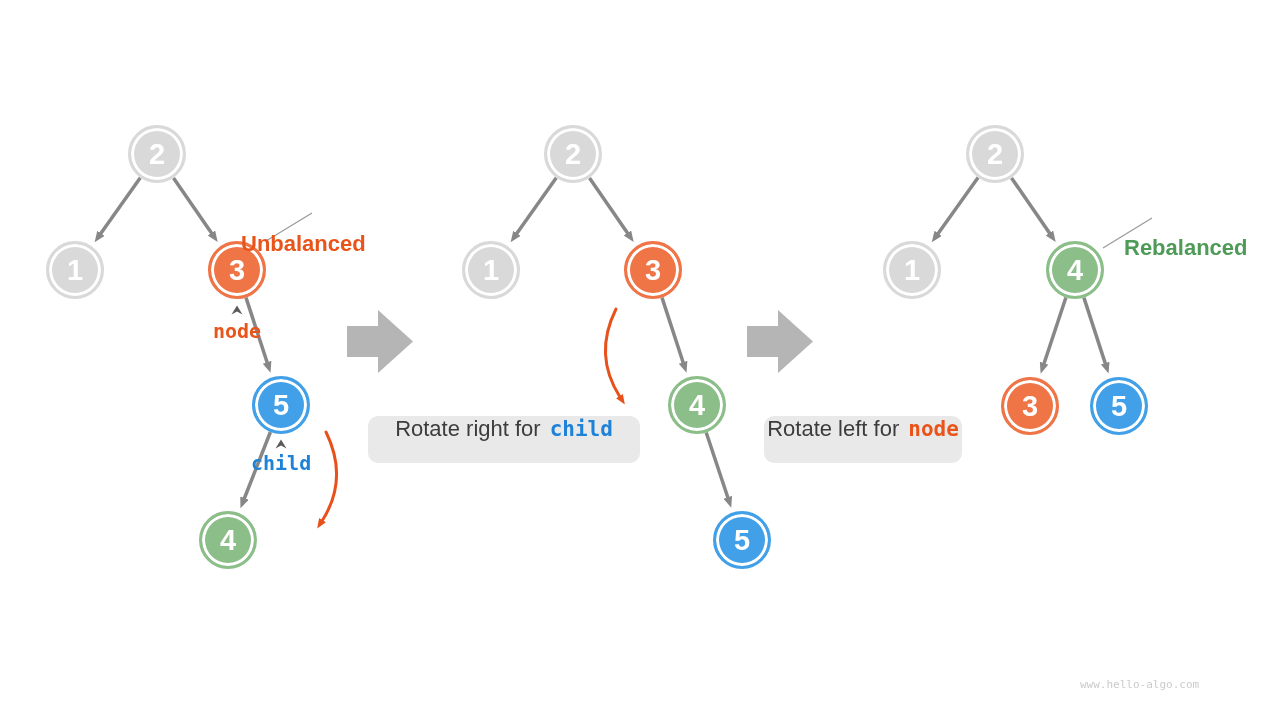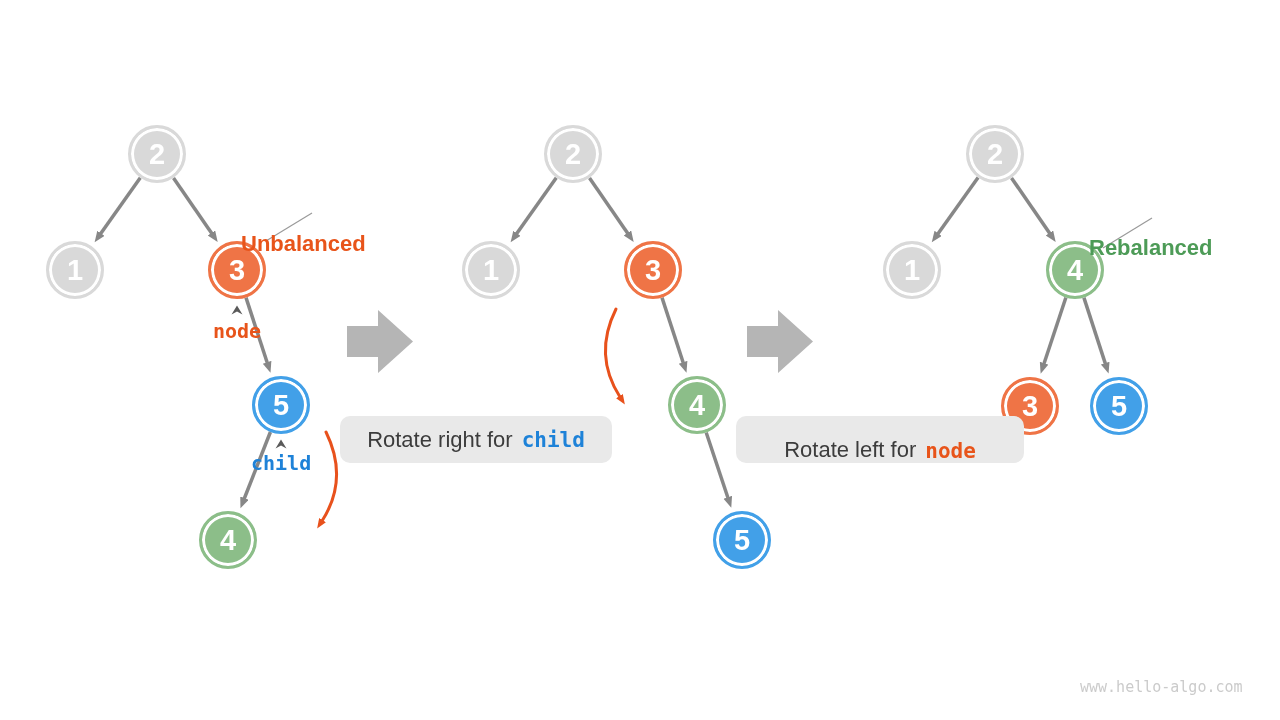--- a/index.html
+++ b/index.html
@@ -26,46 +26,46 @@
   .t1-p2{left:128px;top:125px;} .t1-p1{left:46px;top:241px;}  .t1-p3{left:208px;top:241px;}
   .t1-p5{left:252px;top:376px;} .t1-p4{left:199px;top:511px;}
   .t2-p2{left:544px;top:125px;} .t2-p1{left:462px;top:241px;} .t2-p3{left:624px;top:241px;}
   .t2-p4{left:668px;top:376px;} .t2-p5{left:713px;top:511px;}
   .t3-p2{left:966px;top:125px;} .t3-p1{left:883px;top:241px;} .t3-p4{left:1046px;top:241px;}
   .t3-p3{left:1001px;top:377px;} .t3-p5{left:1090px;top:377px;}
 
   
   .annot{position:absolute;font-size:22px;font-weight:bold;line-height:1;white-space:nowrap;margin-top:48px;}
   .annot.unbalanced{left:241px;top:185px;color:#E8541A;}
-  .annot.rebalanced{left:1089px;top:189px;color:#4D9B57;}
+  .annot.rebalanced{left:1124px;top:189px;color:#4D9B57;}
 
   
   .ptr{position:absolute;font-family:"DejaVu Sans Mono","Liberation Mono",monospace;
        font-weight:bold;font-size:20px;line-height:1;white-space:nowrap;}
   .ptr.node-ptr {left:213px;top:321px;color:#E8541A;}
   .ptr.child-ptr{left:251px;top:453px;color:#1E82D8;}
 
   
   .caption{
     position:absolute;height:47px;border-radius:10px;background:#E9E9E9;
     display:flex;align-items:baseline;justify-content:center;gap:9px;
     font-size:22px;color:#3C3C3C;white-space:nowrap;
   }
-  .caption{padding-top:11px;box-sizing:border-box;}
+  .caption{box-sizing:border-box;margin-left:28px;}
   .caption.right-rot{left:340px;top:416px;width:272px;}
-  .caption.left-rot {left:736px;top:416px;width:288px;align-items:flex-end;}
+  .caption.left-rot {left:736px;top:416px;width:198px;}
   .caption .kw{font-family:"DejaVu Sans Mono","Liberation Mono",monospace;font-weight:bold;font-size:21px;}
   .caption .kw.blue  {color:#1E82D8;}
   .caption .kw.orange{color:#E8541A;}
 
   
   .watermark{
     position:absolute;left:1080px;top:678px;
     font-family:"DejaVu Sans Mono","Liberation Mono",monospace;
-    font-size:15px;color:#CBCBCB;white-space:nowrap;
+    font-size:11px;color:#CBCBCB;white-space:nowrap;
   }
 
   
   .edge{stroke:#878787;stroke-width:3.5;fill:none;}
   .thin{stroke:#9A9A9A;stroke-width:1.2;fill:none;}
   .arc{stroke:#E8511C;stroke-width:3;fill:none;stroke-linecap:round;}
   .blockarrow{fill:#B5B5B5;}
   .caret{fill:#5A5A5A;}
 </style>
 </head>

